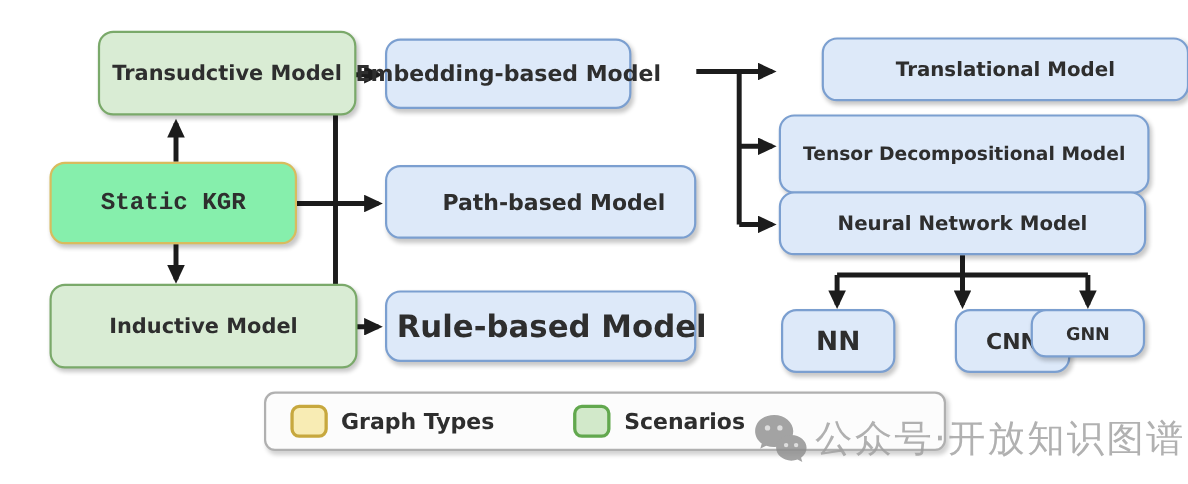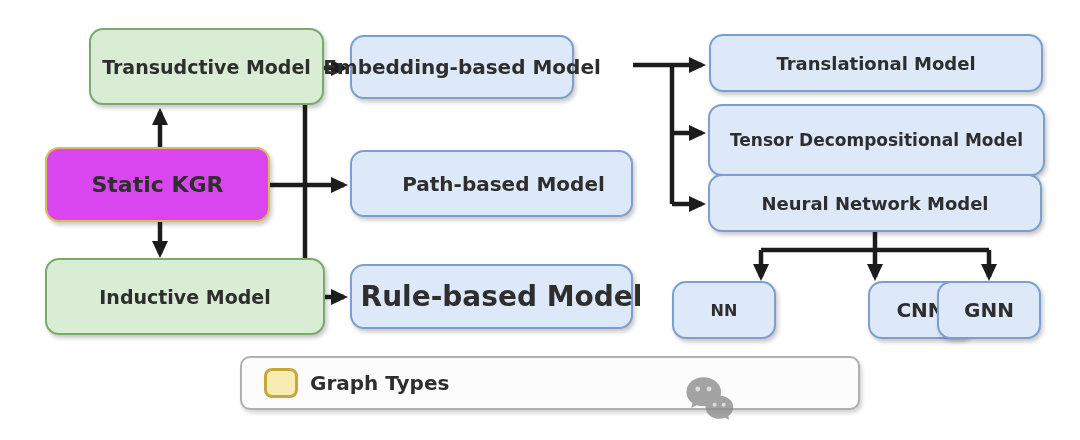--- a/index.html
+++ b/index.html
@@ -8,34 +8,34 @@
     font-family:"DejaVu Sans","Liberation Sans",sans-serif;overflow:hidden;
   }
   .connectors{position:absolute;left:0;top:0;width:1080px;height:440px;z-index:1;}
   .node{
     position:absolute;display:flex;align-items:center;justify-content:center;
     border-radius:14px;box-sizing:border-box;z-index:2;
     color:#2e2e2e;font-weight:bold;white-space:nowrap;
     box-shadow:2px 3px 4px rgba(0,0,0,0.22);
   }
   .node.green{background:#d9ecd4;border:2.5px solid #7aa96a;}
-  .node.yellow{background:#d946ef;border:2.5px solid #d8bc5e;}
+  .node.yellow{background:#86efac;border:2.5px solid #d8bc5e;font-family:Liberation Mono, monospace;}
   .node.blue{background:#dde9f9;border:2.5px solid #7b9fd0;}
   .n-transductive{left:45px;top:28px;width:235px;height:77px;font-size:19px;margin-left:44px;}
   .n-static{left:45px;top:147px;width:225px;height:75px;font-size:22px;}
   .n-inductive{left:45px;top:258px;width:280px;height:77px;font-size:19px;}
   .n-embedding{left:350px;top:35px;width:224px;height:64px;font-size:20px;}
   .n-path{left:350px;top:150px;width:283px;height:67px;font-size:20px;padding-left:24px;}
   .n-rule{left:350px;top:264px;width:283px;height:65px;font-size:28px;padding-left:20px;}
-  .n-translational{left:709px;top:34px;width:334px;height:58px;font-size:18px;}
+  .n-translational{left:747px;top:34px;width:334px;height:58px;font-size:18px;}
   .n-tensor{left:708px;top:104px;width:337px;height:72px;font-size:17px;}
   .n-neural{left:708px;top:174px;width:334px;height:58px;font-size:18px;}
-  .n-nn{left:672px;top:281px;width:104px;height:58px;font-size:16px;}
+  .n-nn{left:710px;top:281px;width:104px;height:58px;font-size:24px;}
   .n-cnn{left:823px;top:281px;width:105px;height:58px;font-size:20px;margin-left:45px;}
-  .n-gnn{left:937px;top:281px;width:104px;height:58px;font-size:20px;}
+  .n-gnn{left:937px;top:281px;width:104px;height:44px;font-size:16px;}
   .legend{
     position:absolute;left:240px;top:356px;width:620px;height:54px;z-index:3;
     background:#fcfcfc;border:2px solid #b0b0b0;border-radius:10px;
     box-sizing:border-box;display:flex;align-items:center;gap:72px;
     padding:0 20px 0 22px;box-shadow:2px 3px 4px rgba(0,0,0,0.18);
   }
   .legend-item{display:flex;align-items:center;gap:12px;}
   .swatch{width:34px;height:30px;border-radius:8px;box-sizing:border-box;}
   .swatch.sw-yellow{background:#f8ecb4;border:3px solid #c7a83e;}
   .swatch.sw-blue{background:#cce0f8;border:3px solid #5f8fd8;}
@@ -118,30 +118,35 @@
   </div>
   <div class="node blue n-gnn">
     <span>GNN</span>
   </div>
 
   <div class="legend">
     <div class="legend-item">
       <span class="swatch sw-yellow"></span>
       <span class="legend-label">Graph Types</span>
     </div>
+    <div class="legend-item">
+      <span class="swatch sw-green"></span>
+      <span class="legend-label">Scenarios</span>
+    </div>
   </div>
 
   <div class="watermark">
     <svg width="52" height="50" viewBox="0 0 60 56">
       <g fill="#8d8d8d">
         <path d="M24 3 C12 3 4 10.5 4 20 c0 5.2 2.7 9.8 7 12.9 l-1.6 5.4 6.2-3.1 c2.6 0.8 5.4 1.3 8.4 1.3 11 0 20-7.4 20-16.5 S35 3 24 3 Z"></path>
         <path d="M42 24 c-8.8 0-16 6-16 13.4 0 7.4 7.2 13.4 16 13.4 2.3 0 4.5-0.4 6.5-1.1 l5 2.5 -1.3-4.4 c3.5-2.4 5.8-6.1 5.8-10.4 C58 30 50.8 24 42 24 Z"></path>
       </g>
       <g fill="#d6d6d6">
         <circle cx="17" cy="16.5" r="2.8"></circle>
         <circle cx="30" cy="16.5" r="2.8"></circle>
         <circle cx="36.5" cy="34.5" r="2.3"></circle>
         <circle cx="47" cy="34.5" r="2.3"></circle>
       </g>
     </svg>
+    <span class="watermark-text">公众号·开放知识图谱</span>
   </div>
 
 </div>
 
 </body></html>

